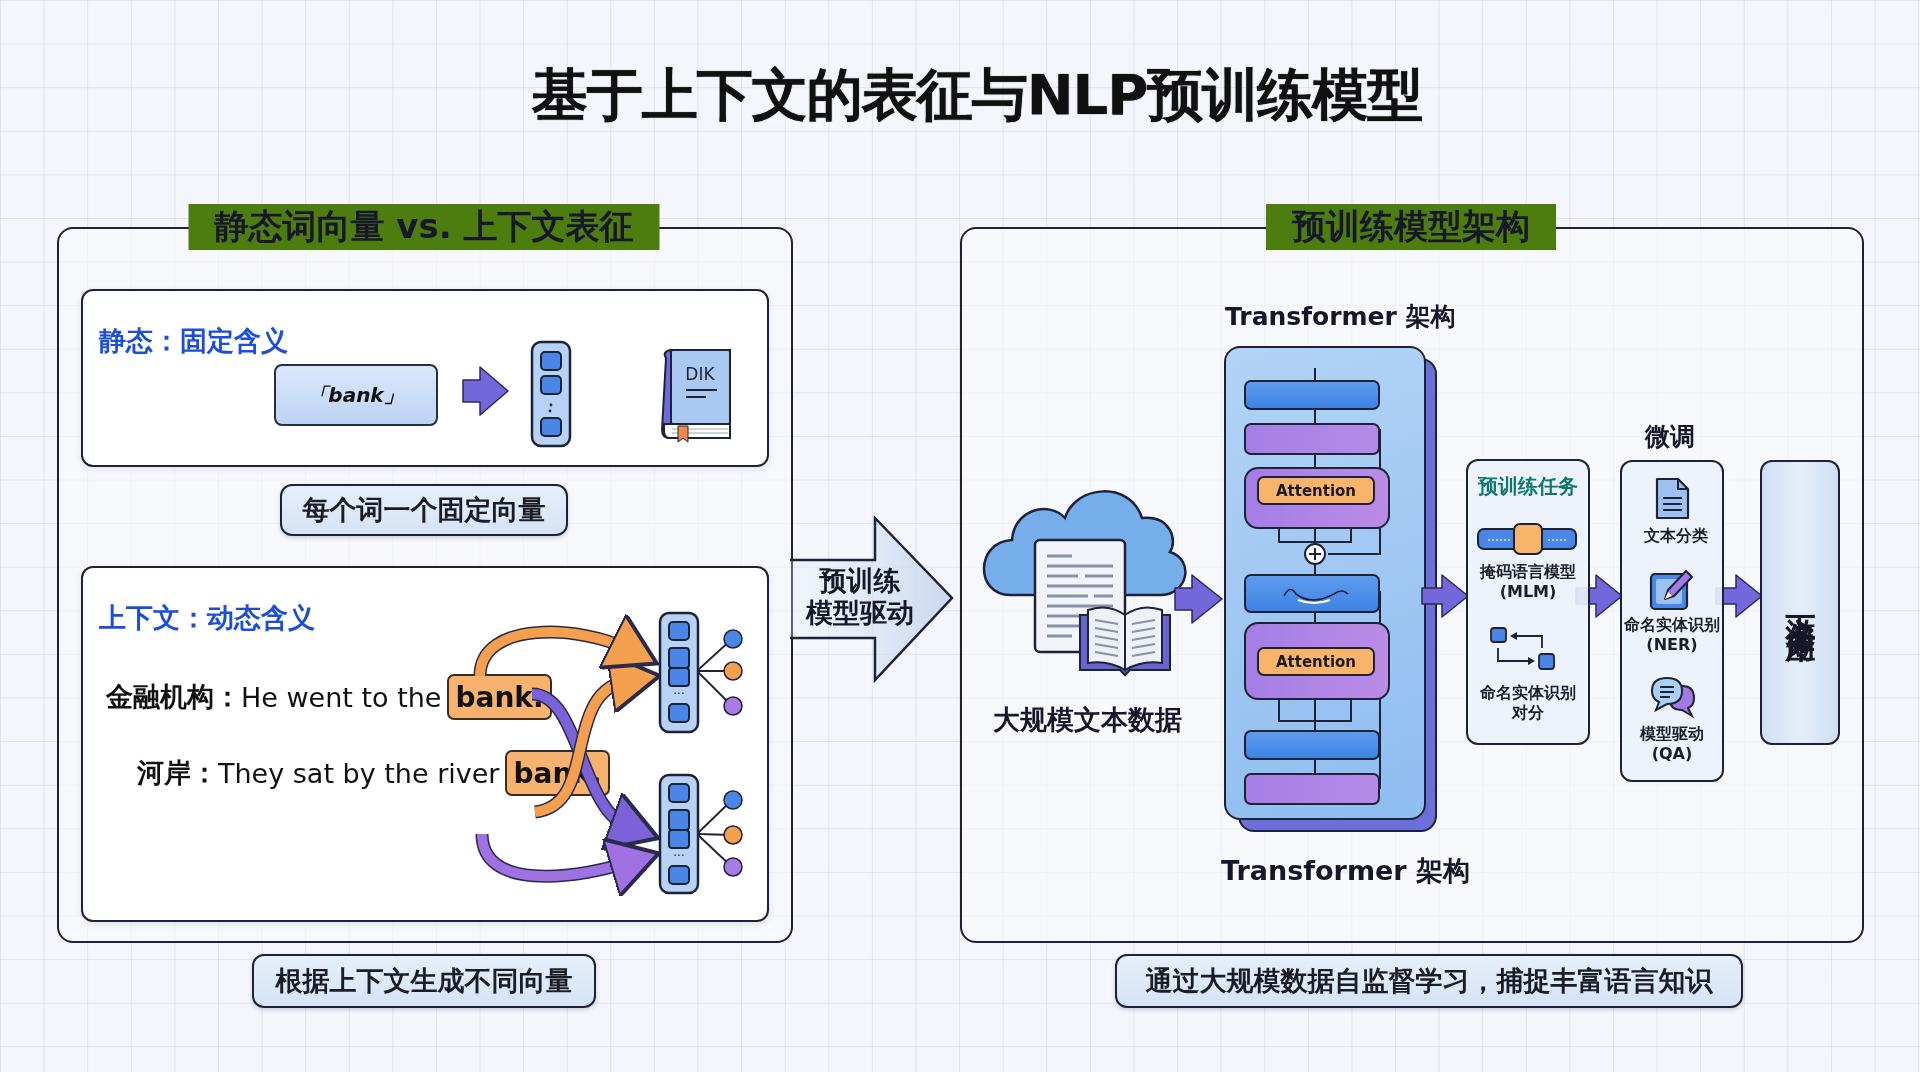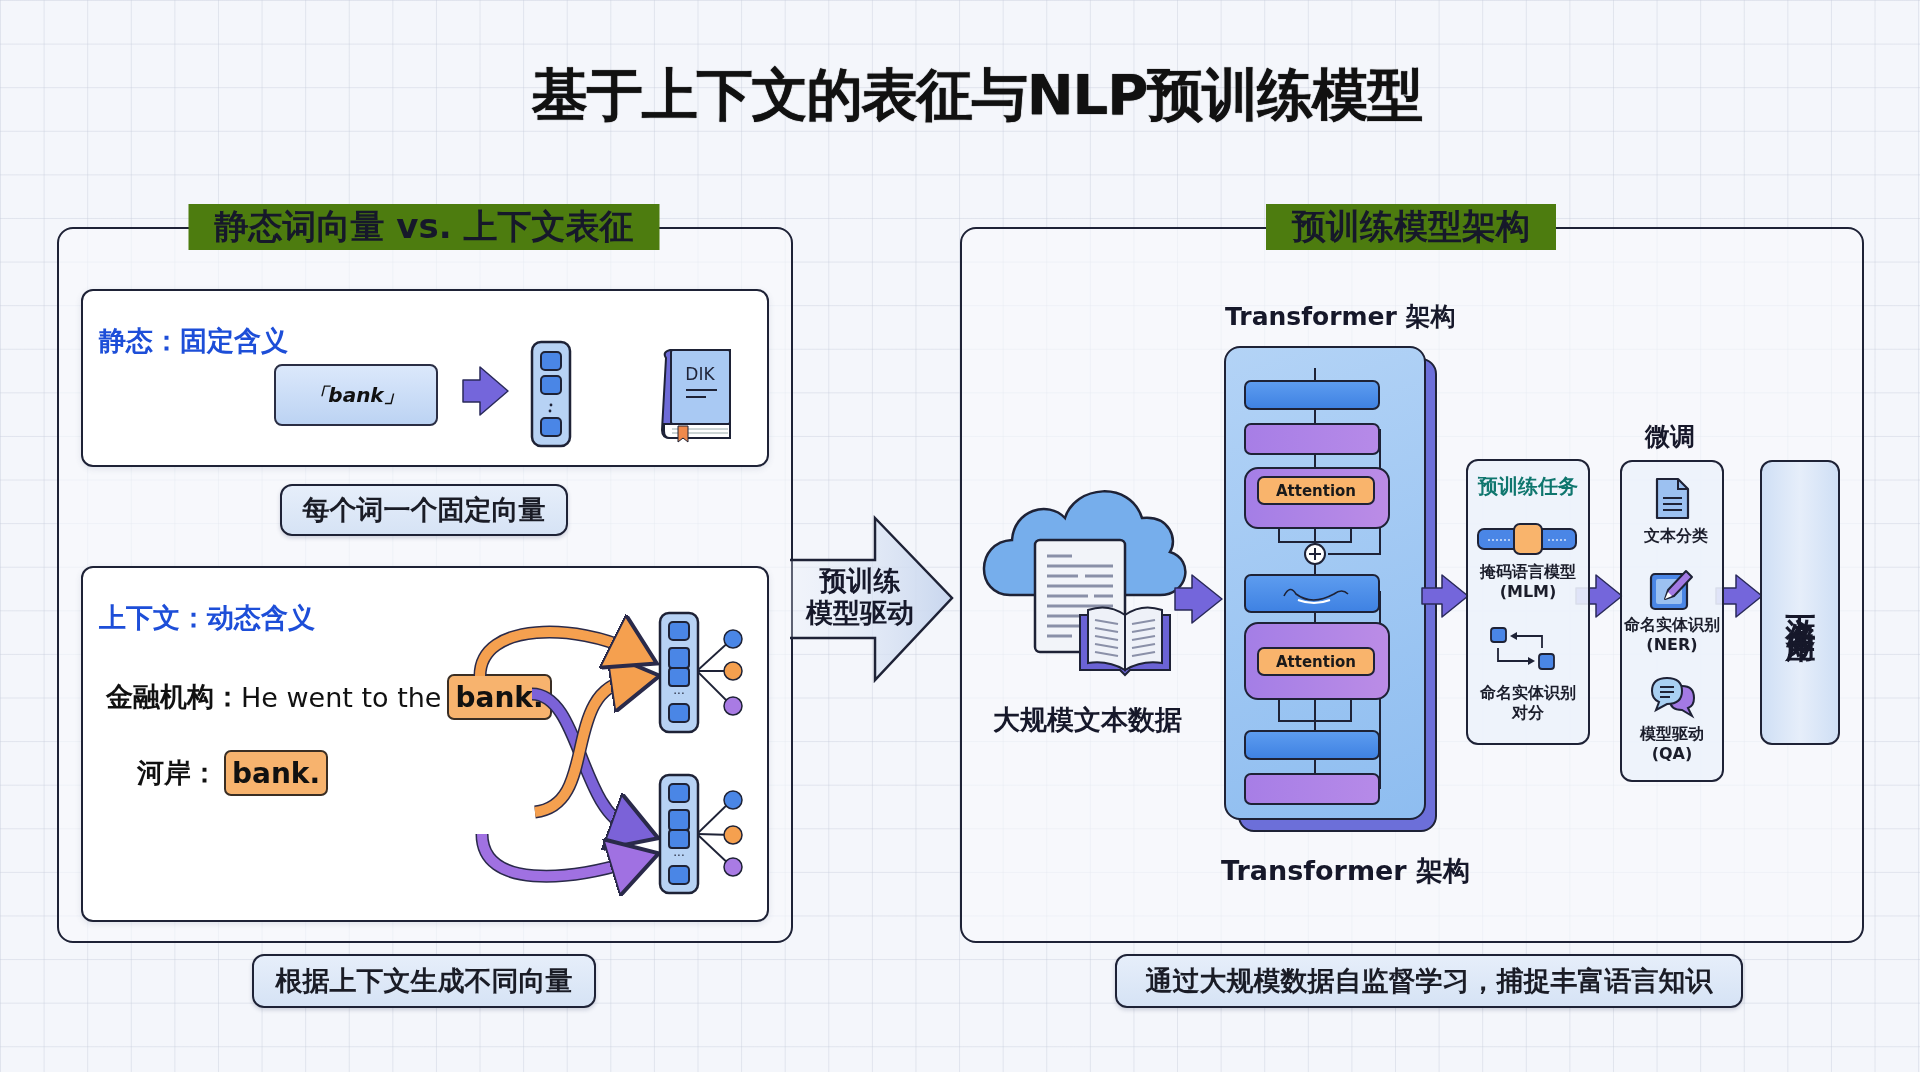--- a/index.html
+++ b/index.html
@@ -119,20 +119,21 @@
 <div class="abs subbox" style="left:81px; top:566px; width:684px; height:352px;"></div>
 <div class="abs subbox-title" style="left:99px; top:580px;">上下文：动态含义</div>
 
 <div class="abs sentence" style="left:106px; top:676px; height:42px;">
   <span class="zh">金融机构：</span>
   <span>He went to the</span>
   <span class="bank-tag">bank.</span>
 </div>
 <div class="abs sentence" style="left:106px; top:752px; height:42px;margin-left:31px;">
   <span class="zh">河岸：</span>
+  <span>They sat by the river</span>
   <span class="bank-tag">bank.</span>
 </div>
 
 <svg class="abs" width="320" height="310" style="left:440px; top:600px;" viewBox="0 0 320 310">
   <defs>
     <marker id="headO" markerWidth="6" markerHeight="6" refX="2" refY="3" orient="auto" markerUnits="strokeWidth">
       <path d="M0 0 L5 3 L0 6 Z" fill="#f5a04f" stroke="#2a2a4a" stroke-width="0.4"></path>
     </marker>
     <marker id="headP" markerWidth="6" markerHeight="6" refX="2" refY="3" orient="auto" markerUnits="strokeWidth">
       <path d="M0 0 L5 3 L0 6 Z" fill="#7b62d8" stroke="#2a2a4a" stroke-width="0.4"></path>

